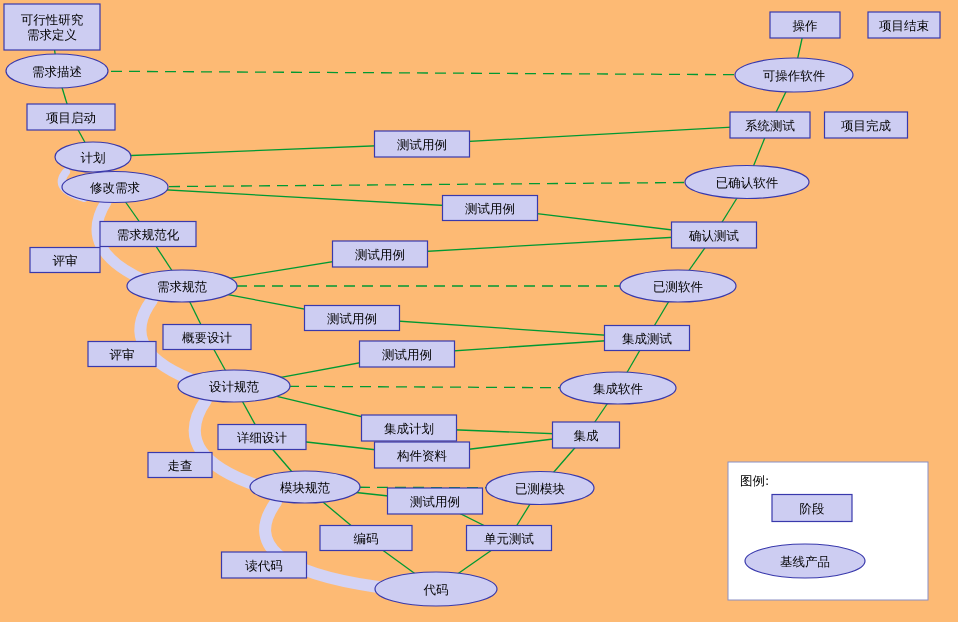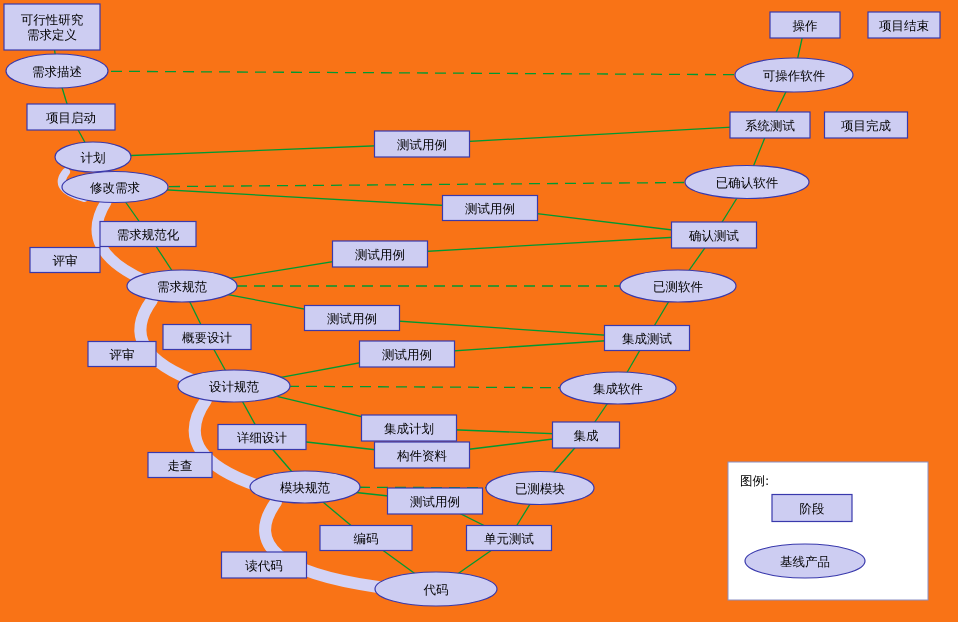--- a/index.html
+++ b/index.html
@@ -4,21 +4,21 @@
 <style>
   html, body {
     margin: 0;
     padding: 0;
     background: #ffffff;
   }
   .stage {
     position: relative;
     width: 958px;
     height: 622px;
-    background: #f97316;
+    background: #fdba74;
     font-family: "DejaVu Sans", sans-serif;
     overflow: hidden;
   }
   svg {
     display: block;
   }
   svg text {
     font-family: "DejaVu Sans", sans-serif;
   }
 </style>

